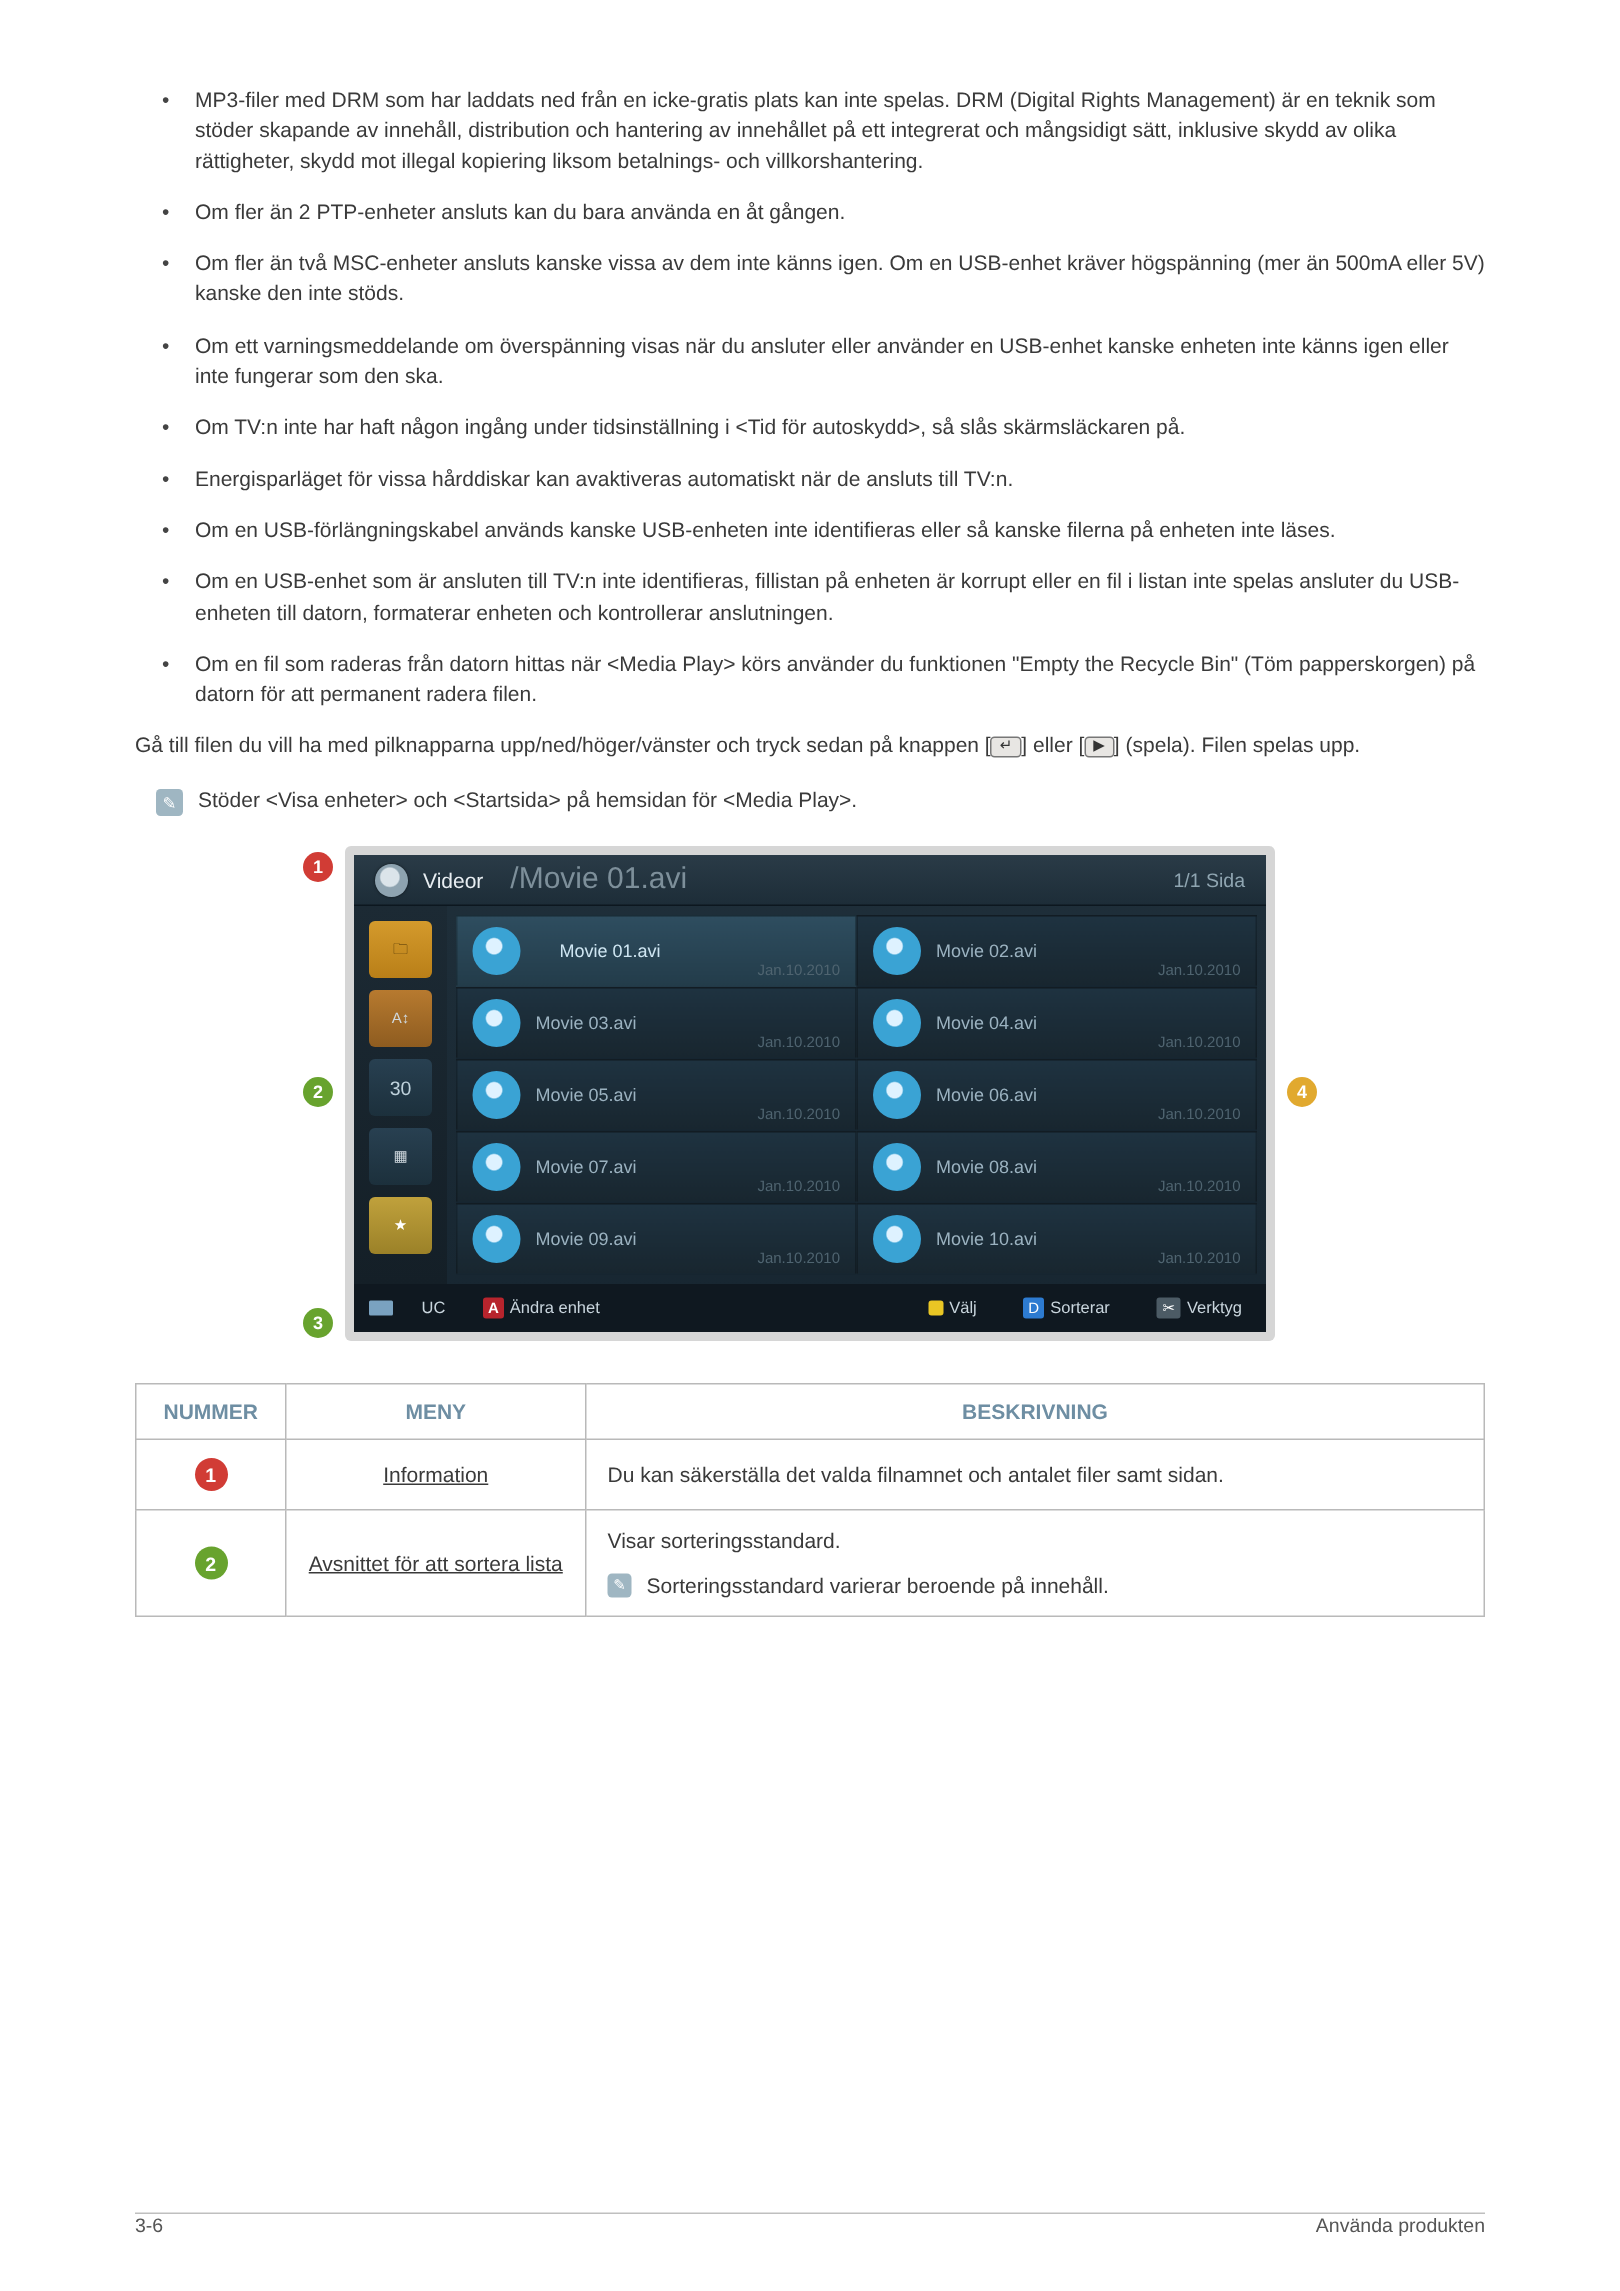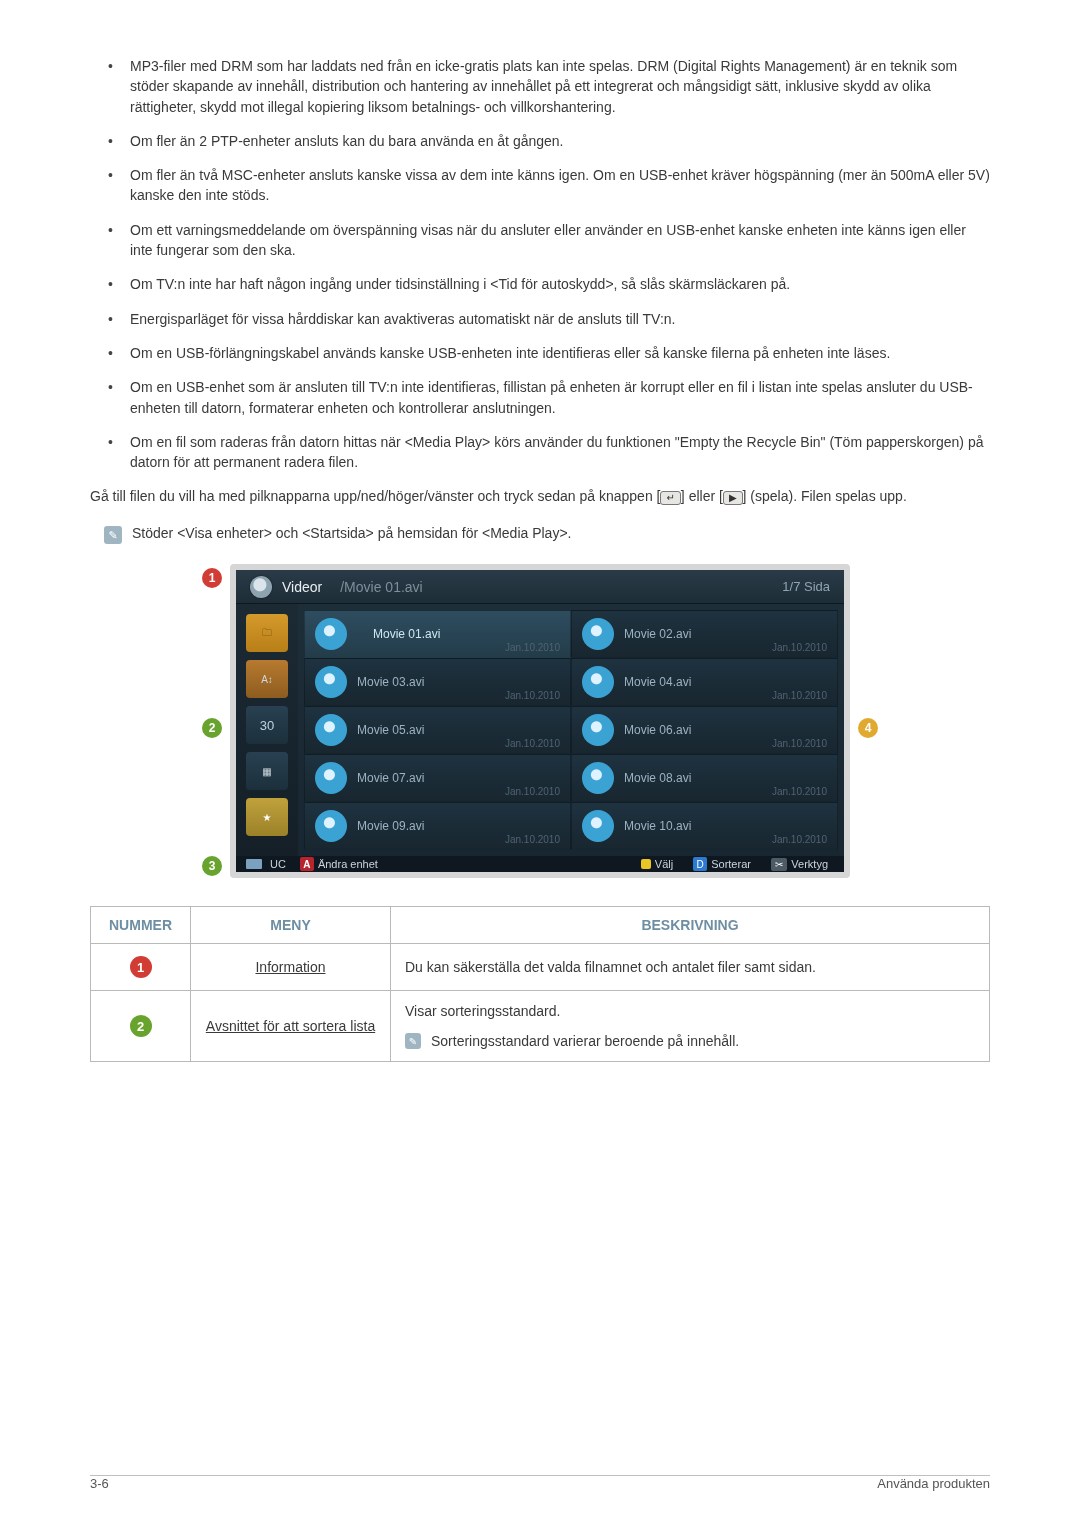--- a/index.html
+++ b/index.html
@@ -108,21 +108,21 @@
     background: radial-gradient(circle at 45% 40%, #dbe4ea 0 6px, #8ea3b0 7px 100%);
     box-shadow: 0 0 2px rgba(0,0,0,.6);
   }
   .shot-header .crumb-title {
     color: #e8eef2;
     font-size: 14px;
     margin-right: 8px;
   }
   .shot-header .crumb-file {
     color: #7d8f9a;
-    font-size: 14px;
+    font-size: 20px;
     text-align: right;
   }
   .shot-header .page-ind {
     margin-left: auto;
     color: #8fa5b1;
     font-size: 13px;
   }
   .shot-body {
     display: flex;
   }
@@ -176,25 +176,25 @@
   .file .fdate {
     position: absolute; right: 10px; bottom: 4px;
     color:#4f6470; font-size: 10px;
   }
   .file.sel {
     background: linear-gradient(#2e4d5f,#233c4a);
     gap: 26px;
   }
   .file.sel .fname { color:#cfe6f2; }
   .shot-footer {
-    height: 16px;
+    height: 32px;
     background: #0f1820;
     display: flex;
     align-items: center;
-    gap: 8px;
+    gap: 19px;
     padding: 0 10px;
     font-size: 11px;
     color:#c9d5dd;
   }
   .fchip {
     padding: 2px 6px;
     border-radius: 3px;
     display:flex; align-items:center; gap:4px;
   }
   .chip-a { background:#b7242d; color:#fff; font-weight:bold; width:14px; height:14px; display:inline-flex;align-items:center;justify-content:center;border-radius:2px; font-size:10px;}
@@ -293,21 +293,21 @@
       <span class="callout c1">1</span>
       <span class="callout c2">2</span>
       <span class="callout c3">3</span>
       <span class="callout c4">4</span>
 
       <div class="shot">
         <div class="shot-header">
           <div class="reel-icon"></div>
           <span class="crumb-title">Videor</span>
           <span class="crumb-file">/Movie 01.avi</span>
-          <span class="page-ind">1/7 Sida</span>
+          <span class="page-ind">1/1 Sida</span>
         </div>
         <div class="shot-body">
           <div class="sidebar">
             <div class="side-item side-folder">🗀</div>
             <div class="side-item side-view">A↕</div>
             <div class="side-item side-num">30</div>
             <div class="side-item side-grid">▦</div>
             <div class="side-item side-star">★</div>
           </div>
           <div class="grid">

